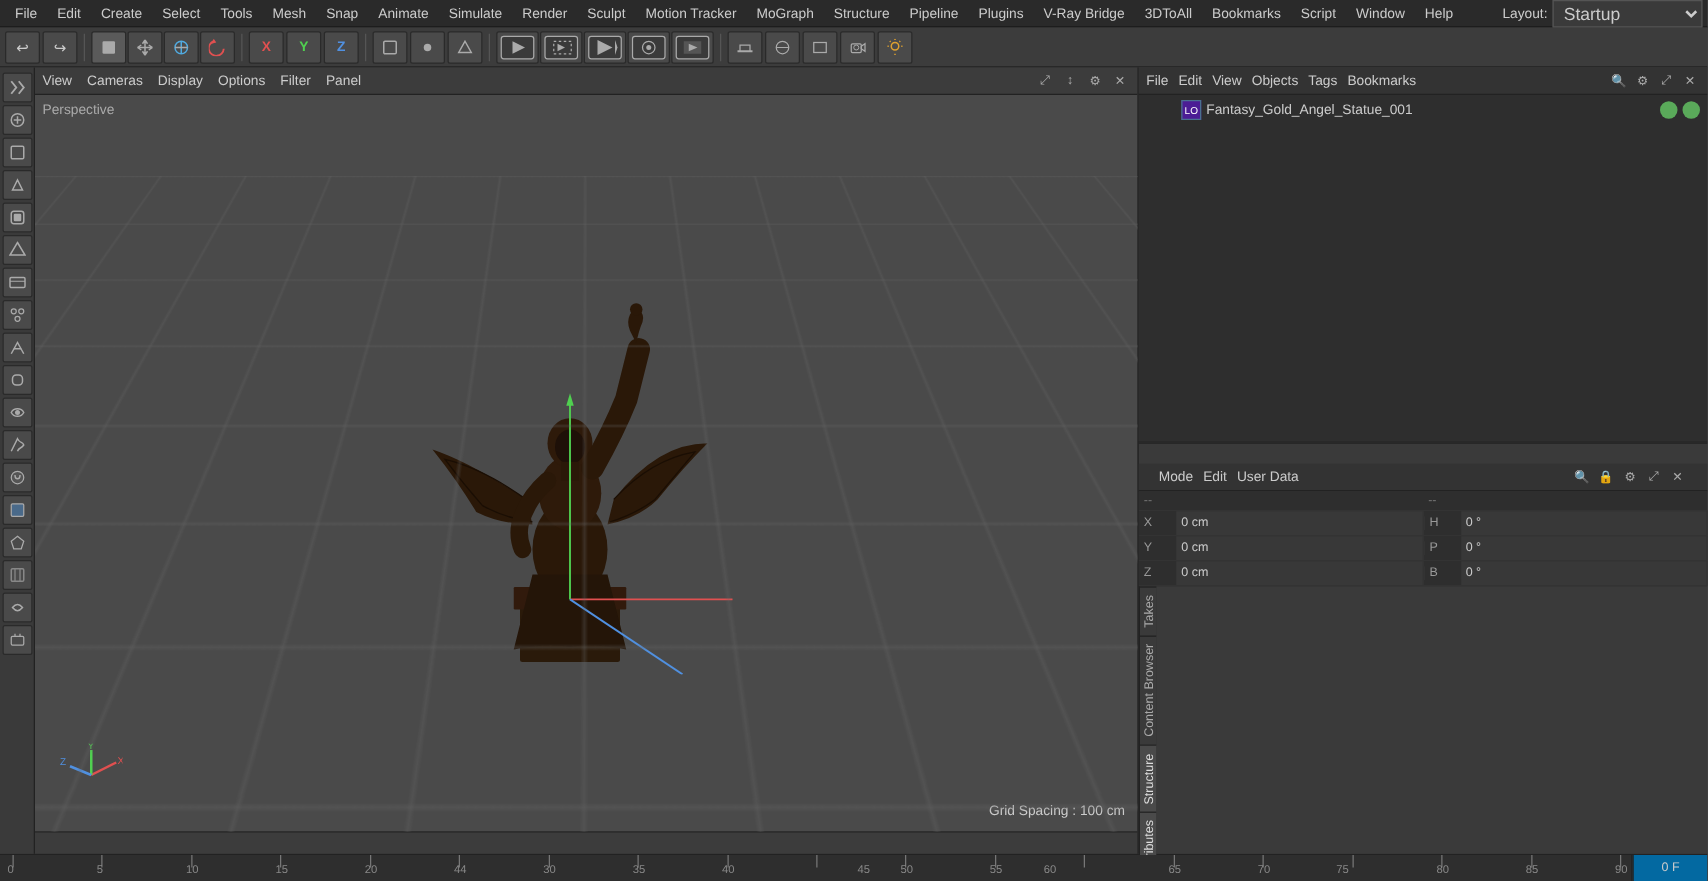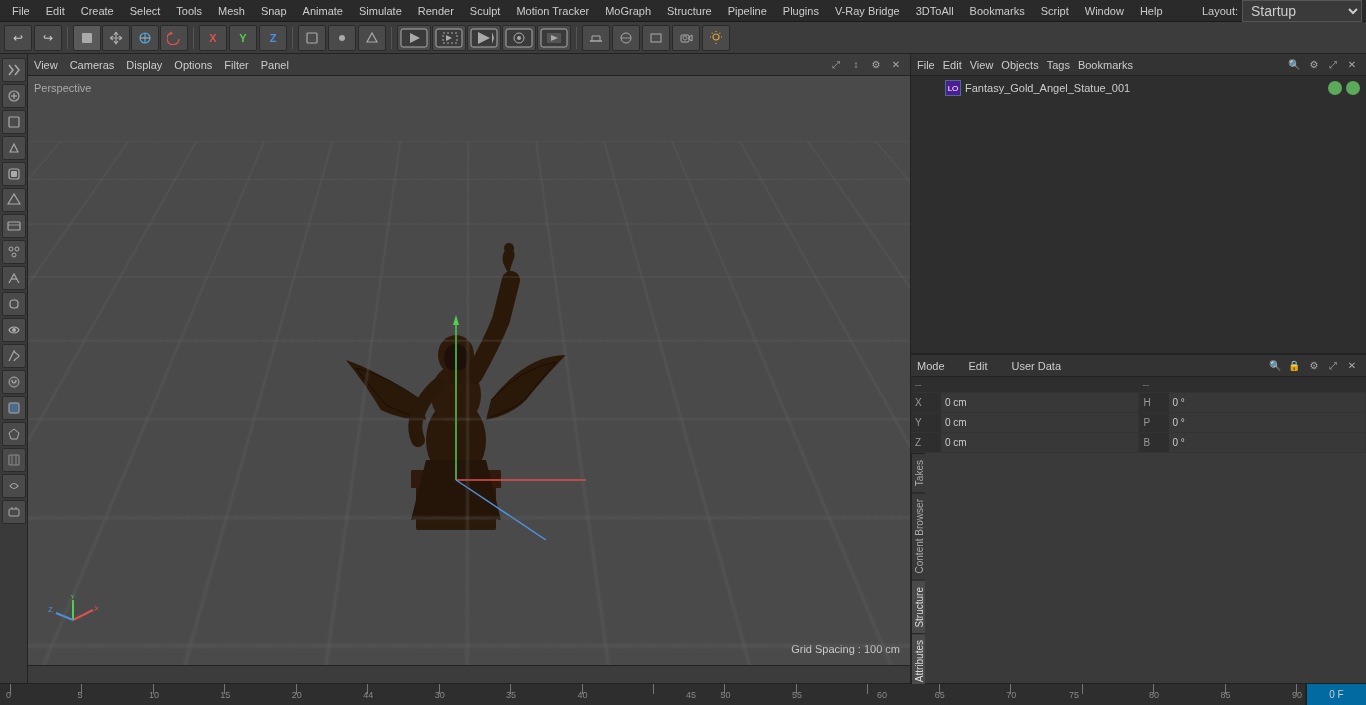--- a/index.html
+++ b/index.html
@@ -293,23 +293,24 @@
       flex: 1;
       display: flex;
       flex-direction: column;
       border-top: 1px solid #222;
     }
     #attributes-toolbar {
       height: 22px;
       background: #333;
       display: flex;
       align-items: center;
-      padding: 0 6px;
-      gap: 24px;
+      padding: 0 16px;
+      gap: 8px;
       border-bottom: 1px solid #222;
+      margin-top: 16px;
     }
     #attributes-content {
       flex: 1;
       background: #2e2e2e;
       overflow-y: auto;
     }
     .attr-row {
       display: flex;
       height: 20px;
       align-items: center;
@@ -874,21 +875,21 @@
         <div class="timeline-marker" style="left: 506.111px;">35</div>
         <div class="timeline-tick major" style="left: 581.556px;"></div>
         <div class="timeline-marker" style="left: 577.556px;">40</div>
         <div class="timeline-tick major" style="left: 653px;"></div>
         <div class="timeline-marker" style="left: 649px; margin-left: 37px;">45</div>
         <div class="timeline-tick major" style="left: 724.444px;"></div>
         <div class="timeline-marker" style="left: 720.444px;">50</div>
         <div class="timeline-tick major" style="left: 795.889px;"></div>
         <div class="timeline-marker" style="left: 791.889px;">55</div>
         <div class="timeline-tick major" style="left: 867.333px;"></div>
-        <div class="timeline-marker" style="left: 877px;">60</div>
+        <div class="timeline-marker" style="left: 835px;">60</div>
         <div class="timeline-tick major" style="left: 938.778px;"></div>
         <div class="timeline-marker" style="left: 934.778px;">65</div>
         <div class="timeline-tick major" style="left: 1010.22px;"></div>
         <div class="timeline-marker" style="left: 1006.22px;">70</div>
         <div class="timeline-tick major" style="left: 1081.67px;"></div>
         <div class="timeline-marker" style="left: 1069px; text-align: right;">75</div>
         <div class="timeline-tick major" style="left: 1153.11px;"></div>
         <div class="timeline-marker" style="left: 1149.11px;">80</div>
         <div class="timeline-tick major" style="left: 1224.56px;"></div>
         <div class="timeline-marker" style="left: 1220.56px;">85</div>

